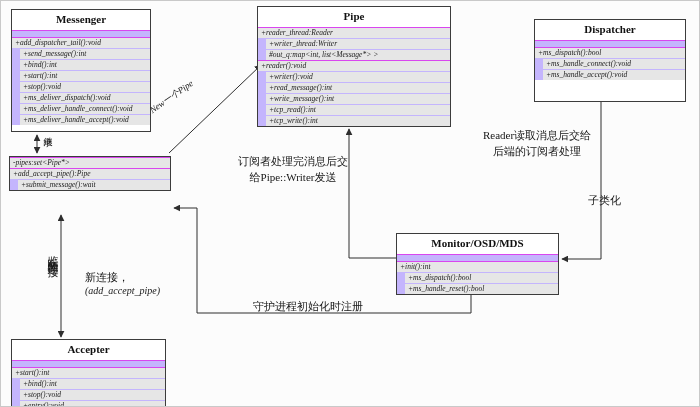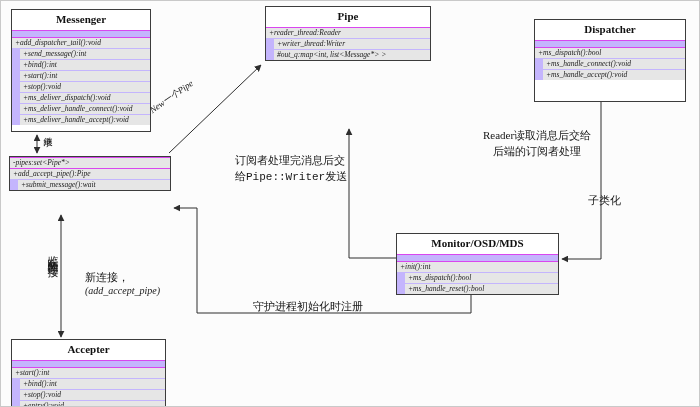--- a/index.html
+++ b/index.html
@@ -26,32 +26,32 @@
   .uml-attrs.empty, .uml-methods.empty { height:6px; }
   .member {
     background:#e6e6e6; color:#1b1b1b;
     font-style:italic; font-size:7.5px; line-height:8px;
     padding:1px 2px 1px 3px; white-space:nowrap; overflow:hidden;
   }
   .member + .member { margin-top:1px;margin-left:8px; }
 
   
   .pos-messenger       { left:10px;  top:8px;   width:140px; min-height:123px; }
-  .pos-pipe            { left:264px; top:5px;   width:166px; }
+  .pos-pipe            { left:256px; top:5px;   width:194px; }
   .pos-dispatcher      { left:533px; top:18px;  width:152px; min-height:83px; }
   .pos-simplemessenger { left:8px;   top:155px; width:162px; }
   .pos-monitor         { left:395px; top:232px; width:163px; min-height:62px; }
   .pos-accepter        { left:10px;  top:338px; width:155px; }
 
   
   .lbl { position:absolute; font-size:11px; color:#161616; white-space:nowrap; }
   .lbl-inherit    { left:40px;  top:129px; writing-mode:vertical-rl; font-size:9px; letter-spacing:1px; }
   .lbl-newpipe    { left:150px; top:104px; font-size:9px; font-style:italic;
                     transform:rotate(-35deg); transform-origin:0 50%; }
-  .lbl-pipewriter { left:234px; top:152px; width:116px; line-height:16px; white-space:normal;font-family:Liberation Mono, monospace; }
+  .lbl-pipewriter { left:234px; top:152px; width:116px; text-align:center; line-height:16px; white-space:normal; }
   .lbl-reader     { left:473px; top:126px; width:126px; text-align:center; line-height:16px; white-space:normal; }
   .lbl-subclass   { left:587px; top:192px; }
   .lbl-register   { left:252px; top:298px; }
   .lbl-listen     { left:44px;  top:246px; writing-mode:vertical-rl; letter-spacing:2px; }
   .lbl-newconn    { left:84px;  top:269px; line-height:14px; }
   .lbl-newconn .code { font-size:10px; font-style:italic; }
 </style>
 </head>
 <body>
 
@@ -86,20 +86,28 @@
           <div class="member">+ms_deliver_handle_accept():void</div>
         </div>
   </div>
 
   <div class="uml-class pos-pipe">
     <div class="uml-title">Pipe</div>
     <div class="uml-attrs">
           <div class="member">+reader_thread:Reader</div>
           <div class="member">+writer_thread:Writer</div>
           <div class="member">#out_q:map&lt;int, list&lt;Message*&gt; &gt;</div>
+        </div>
+    <div class="uml-methods">
+          <div class="member">+reader():void</div>
+          <div class="member">+writer():void</div>
+          <div class="member">+read_message():int</div>
+          <div class="member">+write_message():int</div>
+          <div class="member">+tcp_read():int</div>
+          <div class="member">+tcp_write():int</div>
         </div>
   </div>
 
   <div class="uml-class pos-dispatcher">
     <div class="uml-title">Dispatcher</div>
     <div class="uml-attrs empty"></div>
     <div class="uml-methods">
           <div class="member">+ms_dispatch():bool</div>
           <div class="member">+ms_handle_connect():void</div>
           <div class="member">+ms_handle_accept():void</div>

